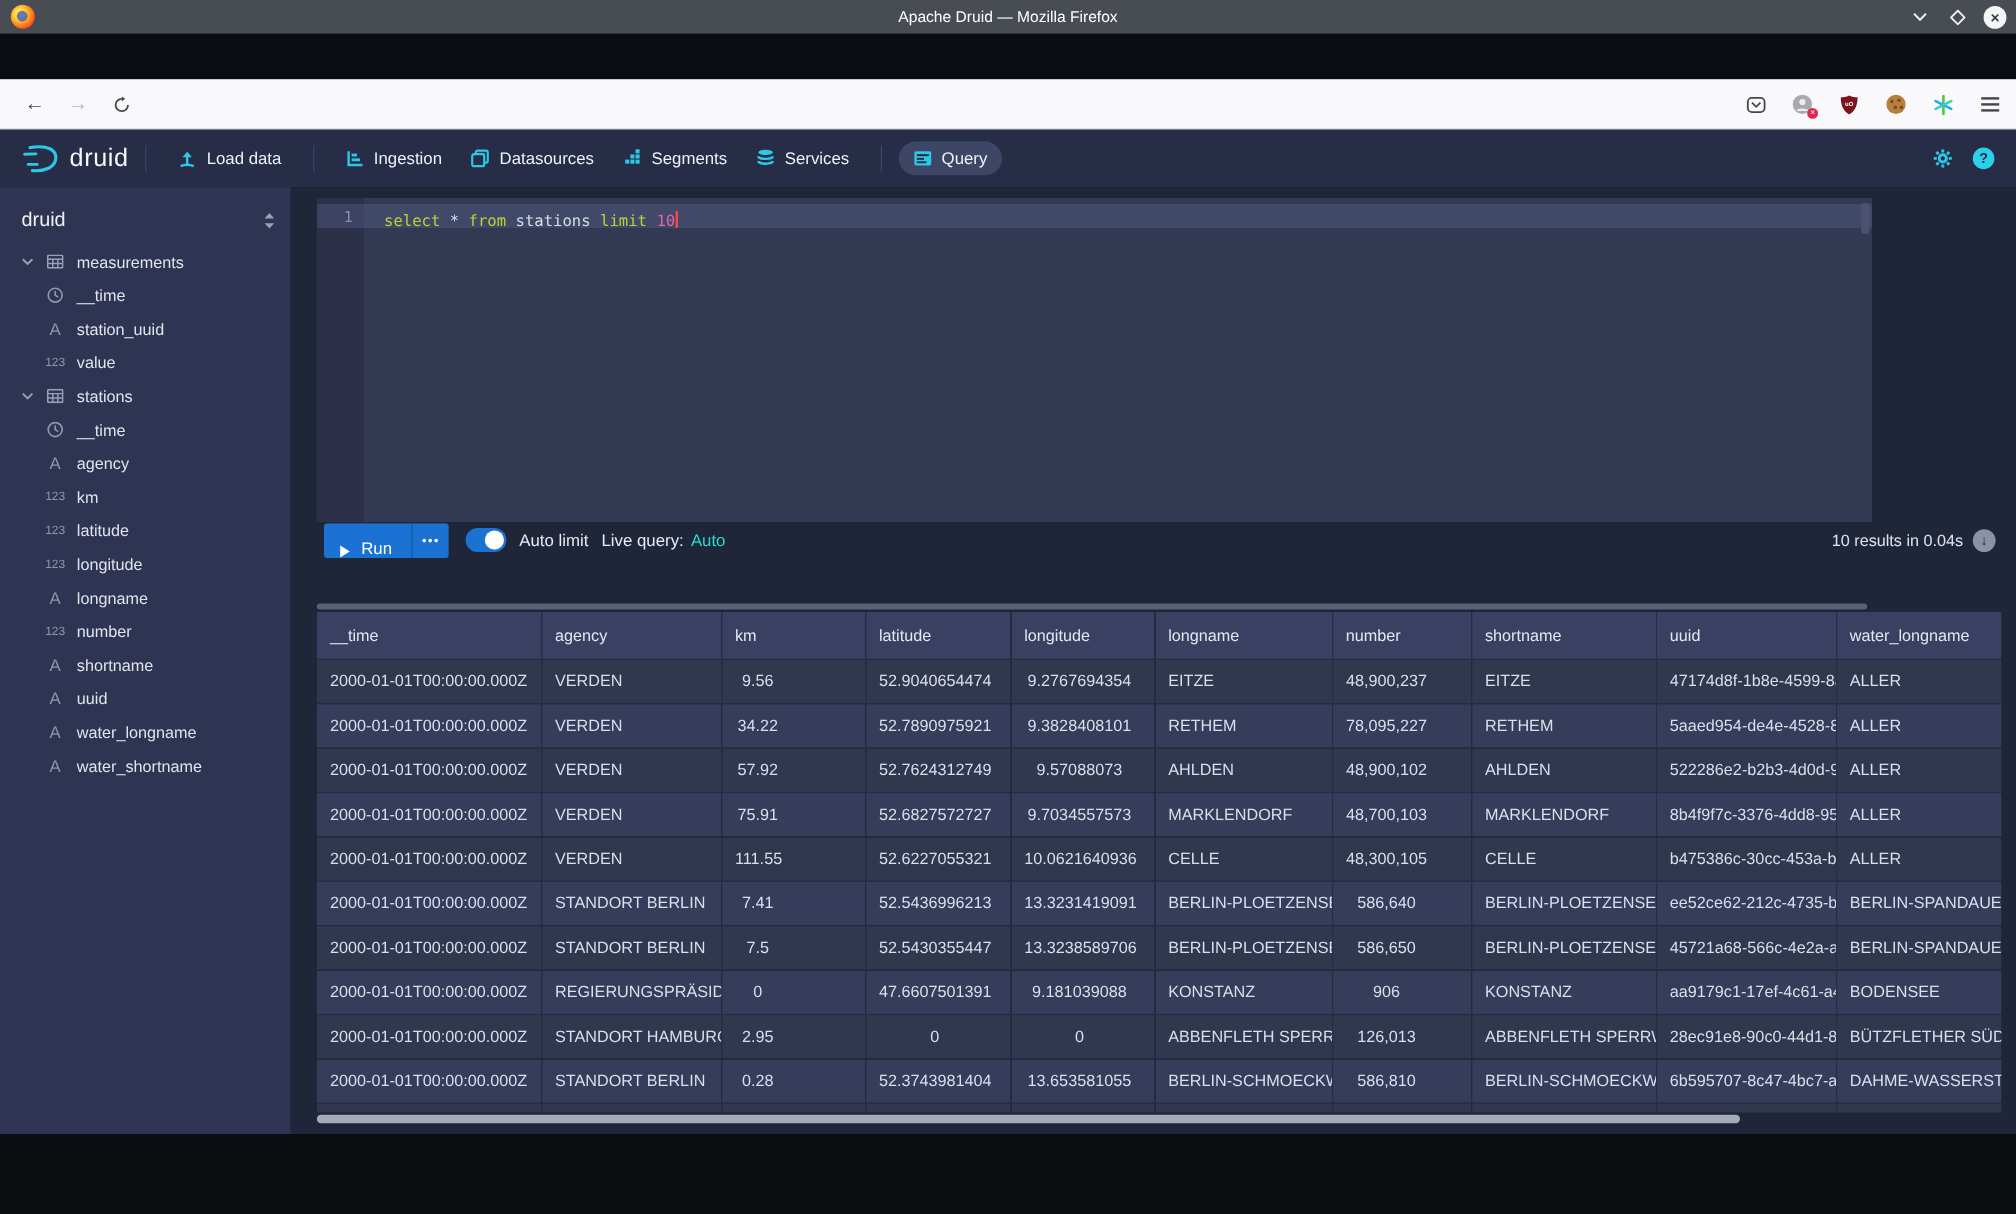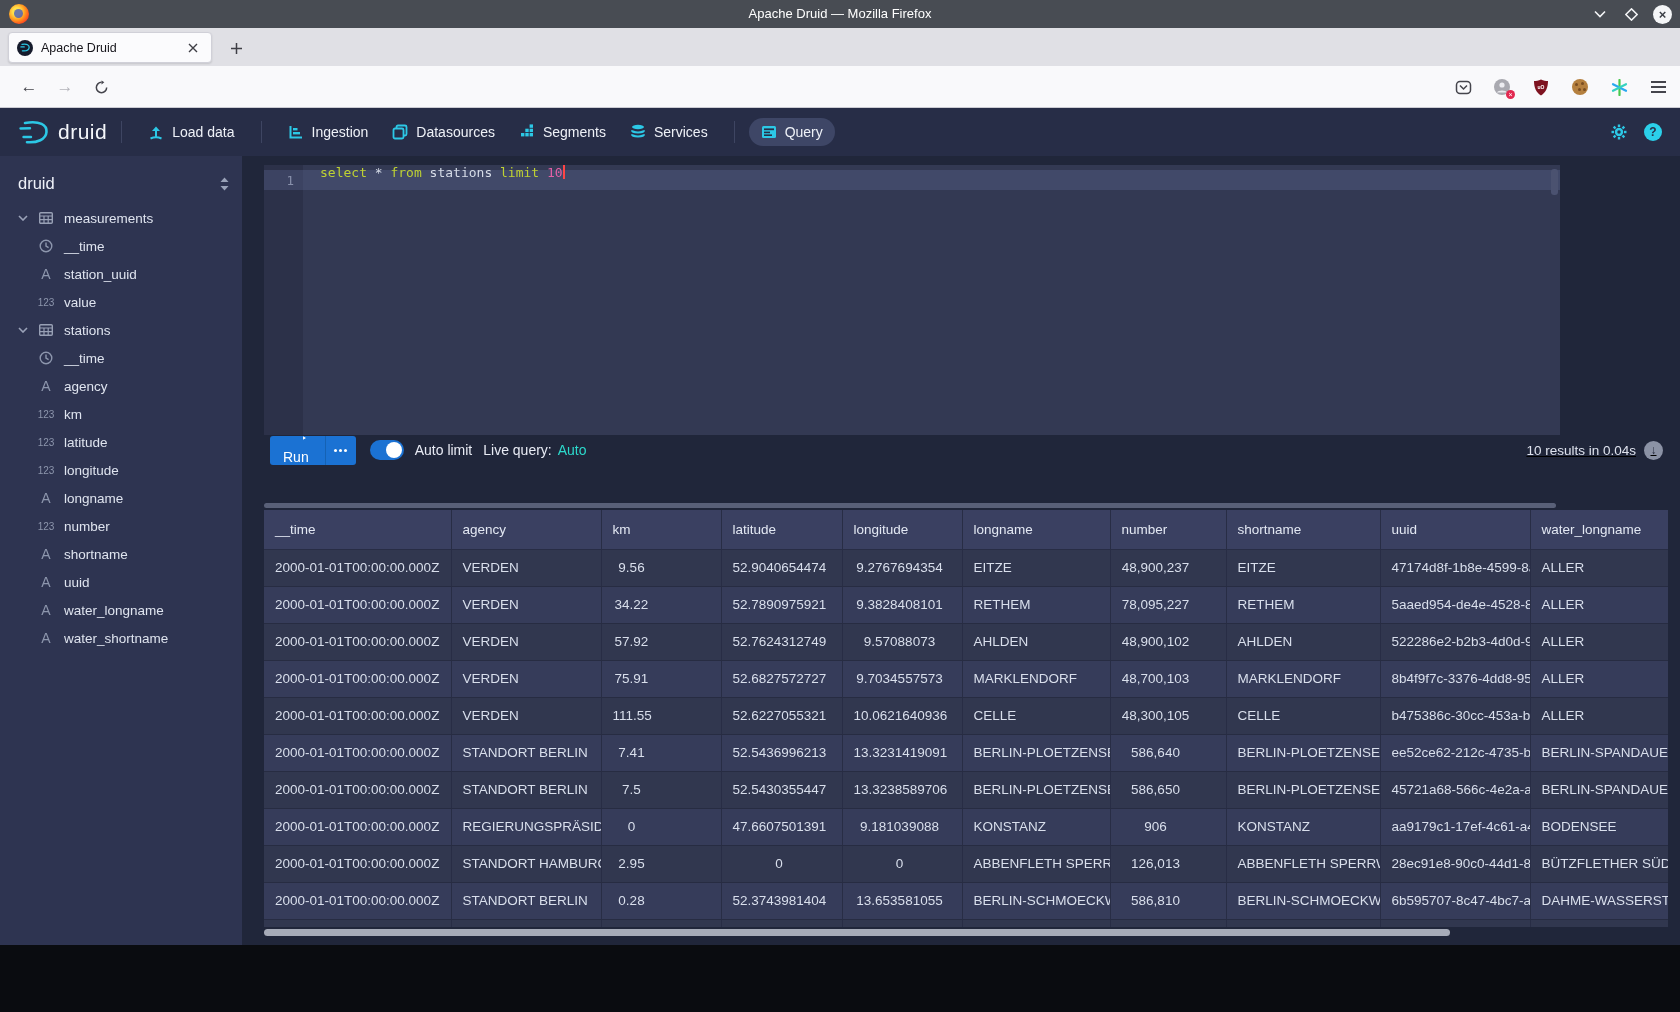--- a/index.html
+++ b/index.html
@@ -65,39 +65,39 @@
   .ic-a{font-size:14px;color:#8d96ad;}
   .ic-123{font-size:10px;color:#8d96ad;letter-spacing:0;}
 
   .main{position:absolute;left:242px;top:0;right:0;height:789px;}
 
   
   .editor{position:absolute;left:22px;top:9px;width:1296px;height:270px;background:#333953;overflow:hidden;}
   .gutter{position:absolute;left:0;top:0;bottom:0;width:39px;background:#2c3149;}
   .active-line{position:absolute;left:0;right:0;top:5px;height:20px;background:rgba(104,116,164,.28);}
   .line-no{position:absolute;left:0;top:8px;width:30px;text-align:right;font-family:"DejaVu Sans Mono",monospace;font-size:12.5px;color:#8890ab;}
-  .code-line{position:absolute;left:56px;top:0;font-family:"DejaVu Sans Mono",monospace;font-size:13px;white-space:pre;}
+  .code-line{position:absolute;left:56px;top:11px;font-family:"DejaVu Sans Mono",monospace;font-size:13px;white-space:pre;}
   .tok-keyword{color:#bed133;}
   .tok-plain{color:#d6dce8;}
   .tok-number{color:#e361a6;}
   .caret{display:inline-block;width:2px;height:14px;background:#ff4545;vertical-align:-2px;}
   .editor-scroll{position:absolute;right:2px;top:4px;width:7px;height:26px;border-radius:3px;background:#4b5270;}
 
   
   .runbar{position:absolute;left:22px;top:279px;right:17px;height:30px;display:flex;align-items:center;}
   .run-group{display:flex;margin-left:6px;height:29px;border-radius:3px;overflow:hidden;}
-  .run-btn{background:#1b72d3;color:#fff;font-size:14px;display:flex;align-items:flex-end;gap:9px;padding:0 16px 0 13px;flex-direction:column;}
+  .run-btn{background:#1b72d3;color:#fff;font-size:14px;display:flex;align-items:flex-end;gap:9px;padding:0 16px 0 13px;}
   .more-btn{background:#1b72d3;color:#fff;border-left:1px solid #1562b4;width:31px;display:flex;align-items:center;justify-content:center;gap:2px;}
   .more-btn i{width:3px;height:3px;border-radius:50%;background:#fff;display:block;}
   .switch{margin-left:14px;width:34px;height:20px;border-radius:10px;background:#1b72d3;position:relative;}
   .switch .knob{position:absolute;right:2px;top:2px;width:16px;height:16px;border-radius:50%;background:#fff;}
   .runbar-label{color:#e8ebf4;font-size:14px;margin-left:11px;}
   .live-label{}
   .live-value{color:#2cd9cc;font-size:14px;margin-left:6px;}
-  .runbar-right{margin-left:auto;display:flex;align-items:center;gap:8px;text-decoration:underline;}
+  .runbar-right{margin-left:auto;display:flex;align-items:center;gap:8px;}
   .summary{color:#dfe3ee;font-size:13.5px;}
   .dl-circle{width:19px;height:19px;border-radius:50%;background:#8b92a5;color:#262b3e;font-size:12px;font-weight:bold;display:flex;align-items:center;justify-content:center;}
 
   .splitter{position:absolute;left:22px;top:347px;width:1292px;height:5px;border-radius:3px;background:#596078;}
 
   
   .results-wrap{position:absolute;left:22px;top:354px;width:1404px;height:417px;overflow:hidden;}
   table.results{border-collapse:collapse;table-layout:fixed;width:1404px;}
   table.results th{height:39px;background:#3a4061;color:#e3e8f3;font-weight:400;font-size:13.5px;text-align:left;padding:0 0 0 11px;border-right:1px solid #282d45;border-bottom:1px solid #282d45;white-space:nowrap;overflow:hidden;}
   table.results td{height:37px;color:#d9dfec;font-size:13.5px;padding:0 0 0 11px;border-right:1px solid #282d45;border-bottom:1px solid #272c42;white-space:nowrap;overflow:hidden;}
@@ -127,41 +127,20 @@
       </div>
       <div class="wc">
         <svg width="13" height="13" viewBox="0 0 13 13">
               <rect x="2.5" y="2.5" width="8" height="8" fill="none" stroke="#f2f3f5" stroke-width="1.5" transform="rotate(45 6.5 6.5)"></rect>
             </svg>
       </div>
       <div class="wc wc-close">×</div>
     </div>
   </div>
 
-  <div class="tabstrip">
-    <div class="tab">
-      <span class="tab-favicon">
-        <svg width="11" height="11" viewBox="0 0 12 12">
-              <path d="M2.2 2.6 C 7.5 1.6, 10.3 3.4, 10 6 C 9.7 8.8, 6.5 10, 2.6 9.6" fill="none" stroke="#2cc8e6" stroke-width="1.4" stroke-linecap="round"></path>
-              <path d="M1 5.4 L 4.6 5.4" stroke="#2cc8e6" stroke-width="1.4" stroke-linecap="round"></path>
-            </svg>
-      </span>
-      <span class="tab-label">Apache Druid</span>
-      <span class="tab-close">
-        <svg width="10" height="10" viewBox="0 0 10 10">
-              <path d="M1 1 L9 9 M9 1 L1 9" stroke="#3f3f46" stroke-width="1.4"></path>
-            </svg>
-      </span>
-    </div>
-    <div class="newtab">
-      <svg width="13" height="13" viewBox="0 0 13 13">
-            <path d="M6.5 1 V12 M1 6.5 H12" stroke="#3f3f46" stroke-width="1.5"></path>
-          </svg>
-    </div>
-  </div>
 
   <div class="navtoolbar">
     <div class="navbtn" style="left:16px">←</div>
     <div class="navbtn disabled" style="left:52px">→</div>
     <div class="navbtn" style="left:88px">
       <svg width="15" height="15" viewBox="0 0 16 16">
             <path d="M13.5 8 A 5.5 5.5 0 1 1 8 2.5" fill="none" stroke="#45454c" stroke-width="1.6"></path>
             <path d="M8 0.5 L11 2.5 L8 4.8 Z" fill="#45454c"></path>
           </svg>
     </div>

